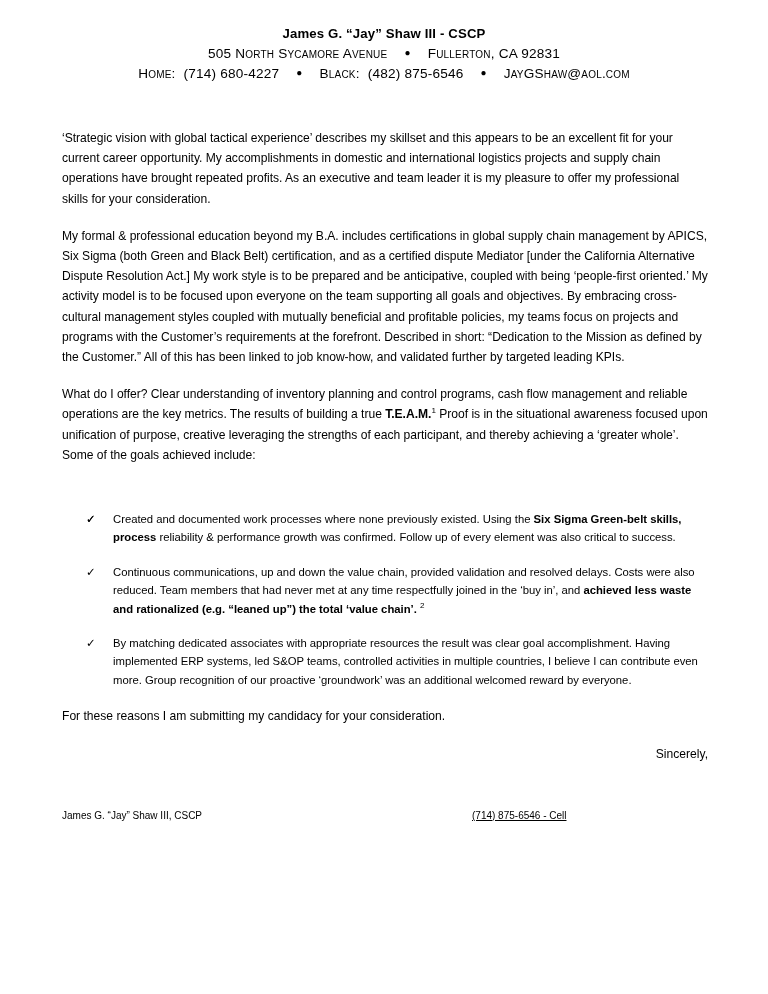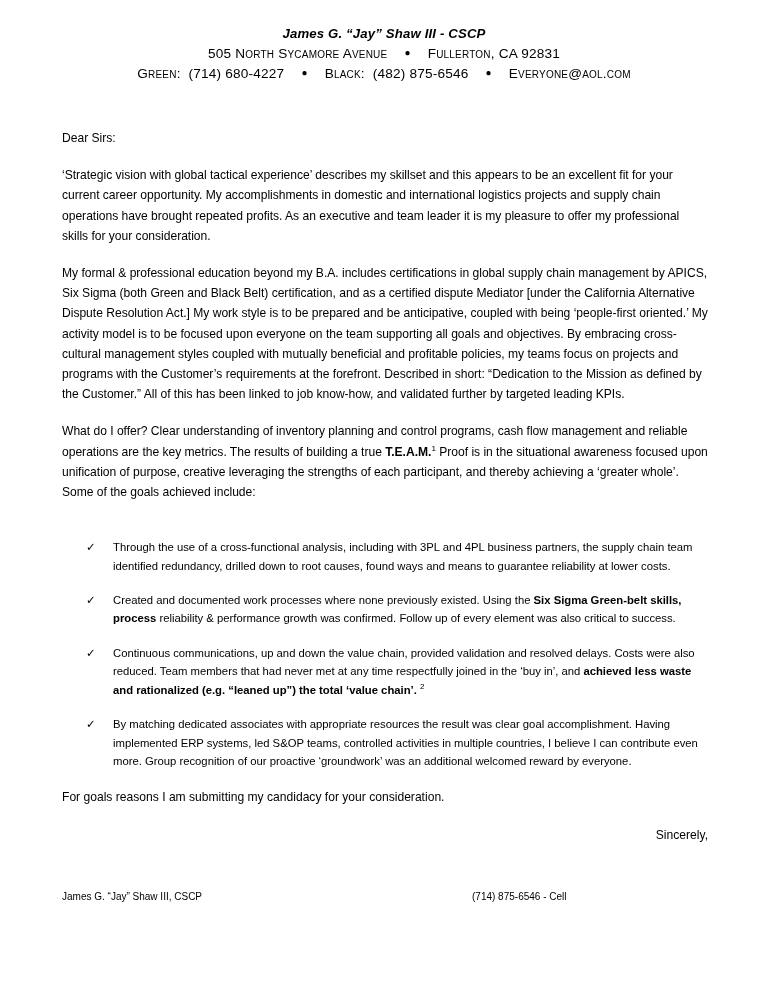--- a/index.html
+++ b/index.html
@@ -30,21 +30,20 @@
   .letterhead {
     padding-top: 24px;
     text-align: center;
   }
   .lh-name {
     font-size: 13.2px;
     font-weight: bold;
     letter-spacing: 0.15px;
     line-height: 19px;
     margin-bottom: 1px;
-    font-style: italic;
   }
   .lh-line {
     font-size: 13.6px;
     font-weight: normal;
     font-variant: small-caps;
     letter-spacing: 0.2px;
     line-height: 19px;
   }
   .lh-sep {
     display: inline-block;
@@ -63,21 +62,21 @@
     top: 128px;
     width: 646px;
   }
   p.para {
     font-size: 12.1px;
     line-height: 20.2px;
     margin: 0 0 17px 0;
     text-align: left;
     letter-spacing: -0.02px;
   }
-  p.tight { margin-bottom: 20px; }
+  p.tight { margin-bottom: 13px; }
 
   sup {
     font-size: 8.1px;
     vertical-align: super;
     line-height: 0;
   }
   b { font-weight: bold; }
 
   
   .bullets {
@@ -116,20 +115,21 @@
   .sig-row {
     position: relative;
     font-size: 10px;
     line-height: 20.2px;
   }
   .sig-phone {
     position: absolute;
     left: 410px;
     top: 0;
     white-space: nowrap;
+    text-decoration: underline;
   }
 
   
   .footnotes {
     position: absolute;
     left: 62px;
     top: 900px;
     width: 646px;
   }
   .fn-rule {
@@ -157,50 +157,49 @@
 <div class="page">
 
   <div class="letterhead">
     <div class="lh-name">James G. “Jay” Shaw III - CSCP</div>
 
     <div class="lh-line">
       <span>505 North Sycamore Avenue</span><span class="lh-gap"></span><span class="lh-sep">●</span><span class="lh-gap"></span><span>Fullerton, CA 92831</span>
     </div>
 
     <div class="lh-line">
-      <span>Green:</span>&nbsp;
+      <span>Home:</span>&nbsp;
       <span>(714) 680-4227</span><span class="lh-gap"></span><span class="lh-sep">●</span><span class="lh-gap"></span><span>Black:</span>&nbsp;
-      <span>(482) 875-6546</span><span class="lh-gap"></span><span class="lh-sep">●</span><span class="lh-gap"></span><span>Everyone@aol.com</span>
+      <span>(482) 875-6546</span><span class="lh-gap"></span><span class="lh-sep">●</span><span class="lh-gap"></span><span>JayGShaw@aol.com</span>
     </div>
   </div>
 
   <div class="body-area">
 
-    <p class="para">Dear Sirs:</p>
 
     <p class="para">‘Strategic vision with global tactical experience’ describes my skillset and this appears to be an excellent fit for your current career opportunity.  My accomplishments in domestic and international logistics projects and supply chain operations have brought repeated profits.  As an executive and team leader it is my pleasure to offer my professional skills for your consideration.</p>
 
     <p class="para">My formal &amp; professional education beyond my B.A. includes certifications in global supply chain management by APICS, Six Sigma (both Green and Black Belt) certification, and as a certified dispute Mediator [under the California Alternative Dispute Resolution Act.]  My work style is to be prepared and be anticipative, coupled with being ‘people-first oriented.’ My activity model is to be focused upon everyone on the team supporting all goals and objectives.  By embracing cross-cultural management styles coupled with mutually beneficial and profitable policies, my teams focus on projects and programs with the Customer’s requirements at the forefront.  Described in short: “Dedication to the Mission as defined by the Customer.”  All of this has been linked to job know-how, and validated further by targeted leading KPIs.</p>
 
     <p class="para tight">
       <span>What do I offer?  Clear understanding of inventory planning and control programs, cash flow management and reliable operations are the key metrics.  The results of building a true </span><b>T.E.A.M.</b><sup>1</sup><span>  Proof is in the situational awareness focused upon unification of purpose, creative leveraging the strengths of each participant, and thereby achieving a ‘greater whole’.  Some of the goals achieved include:</span>
     </p>
 
     <div class="spacer-1"></div>
 
     <ul class="bullets" id="bullet-list">
-        <li class="bullet"><span class="check">✓</span><span>Through the use of a cross-functional analysis, including with 3PL and 4PL business partners, the supply chain team identified redundancy, drilled down to root causes, found ways and means to guarantee reliability at lower costs.</span></li>
+        <li class="bullet"><span class="check">✓</span></li>
         <li class="bullet"><span class="check">✓</span><span>Created and documented work processes where none previously existed. Using the </span><b>Six Sigma Green-belt skills, process</b><span> reliability &amp; performance growth was confirmed.  Follow up of every element was also critical to success.</span></li>
         <li class="bullet"><span class="check">✓</span><span>Continuous communications, up and down the value chain, provided validation and resolved delays.  Costs were also reduced.  Team members that had never met at any time respectfully joined in the ‘buy in’, and </span><b>achieved less waste and rationalized (e.g. “leaned up”) the total  ‘value chain’.</b><span> </span><sup>2</sup></li>
         <li class="bullet"><span class="check">✓</span><span>By matching dedicated associates with appropriate resources the result was clear goal accomplishment.  Having implemented ERP systems, led S&amp;OP teams, controlled activities in multiple countries, I believe I can contribute even more.  Group recognition of our proactive ‘groundwork’ was an additional welcomed reward by everyone.</span></li>
       </ul>
 
     <div class="spacer-2"></div>
 
-    <p class="closing-line" style="margin-bottom:17px;">For goals reasons I am submitting my candidacy for your consideration.</p>
+    <p class="closing-line" style="margin-bottom:17px;">For these reasons I am submitting my candidacy for your consideration.</p>
 
     <p class="closing-line" style="margin:0;text-align:right;">Sincerely,</p>
 
     <div class="sig-gap"></div>
 
     <div class="sig-row">
       <span>James G. “Jay” Shaw III, CSCP</span>
       <span class="sig-phone">(714) 875-6546 - Cell</span>
     </div>
 

